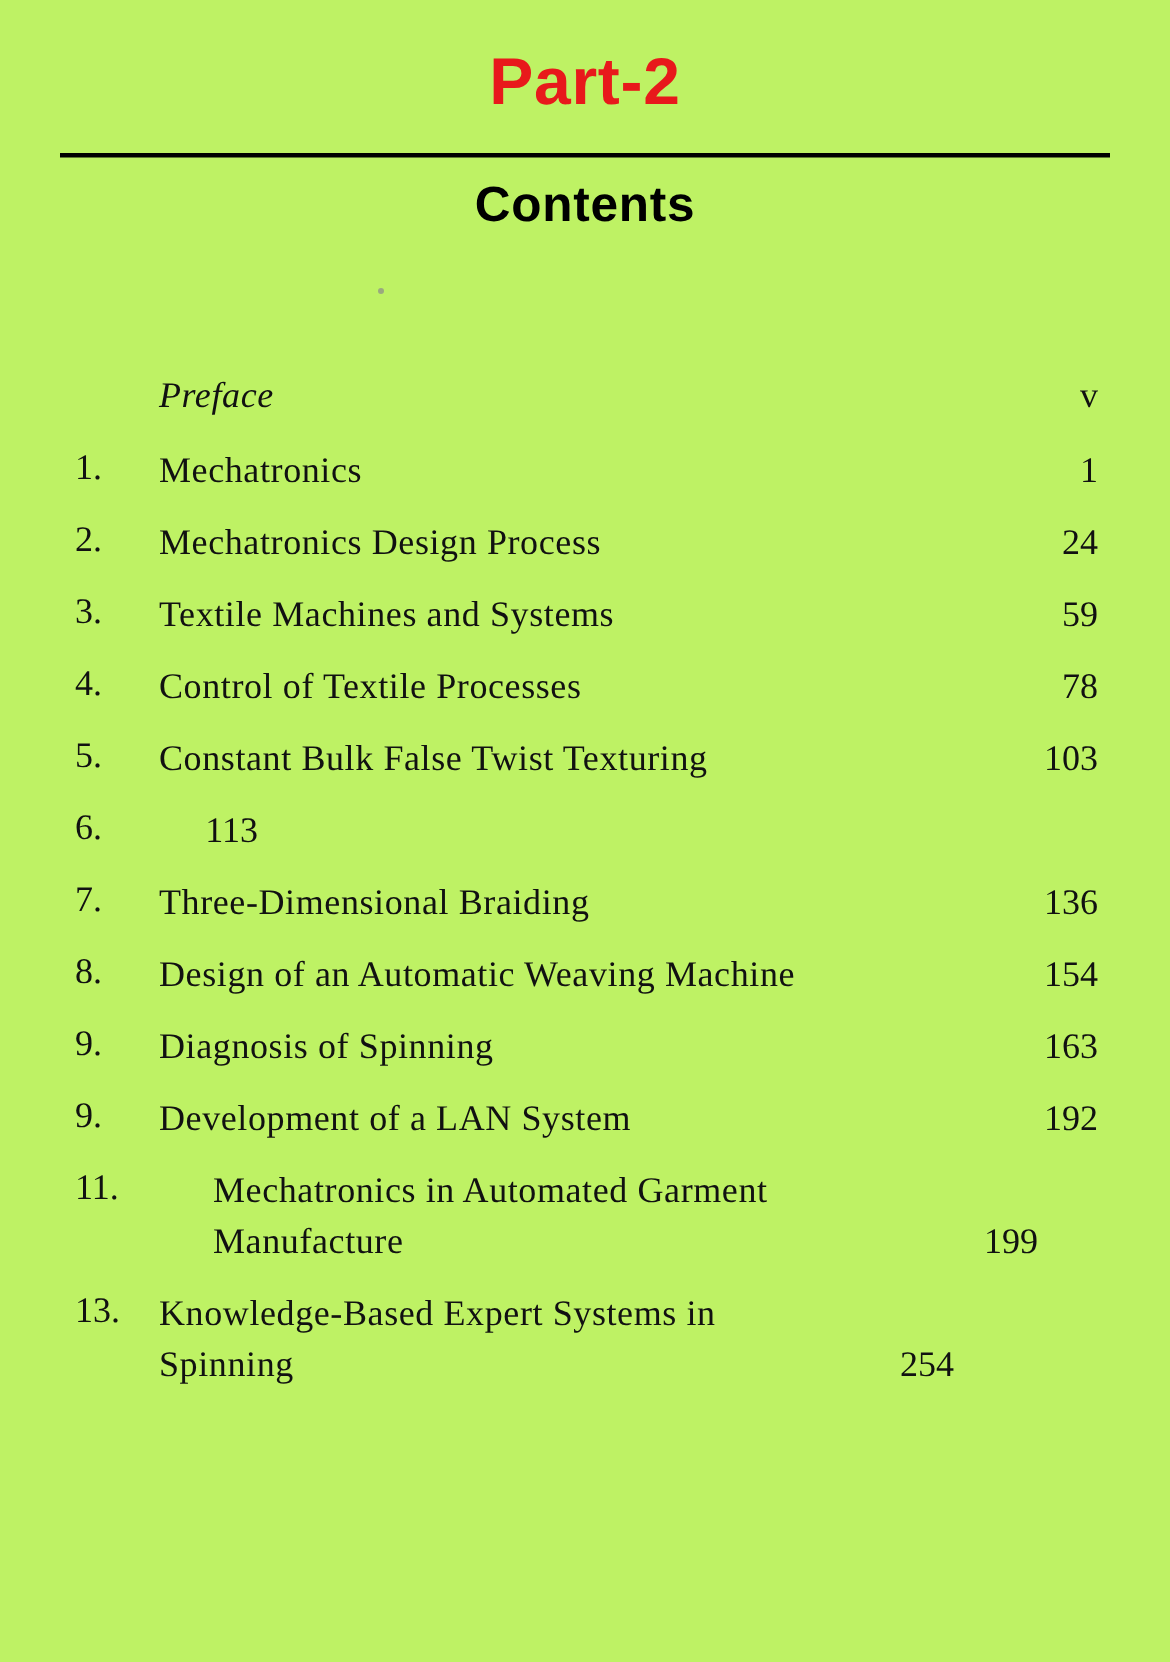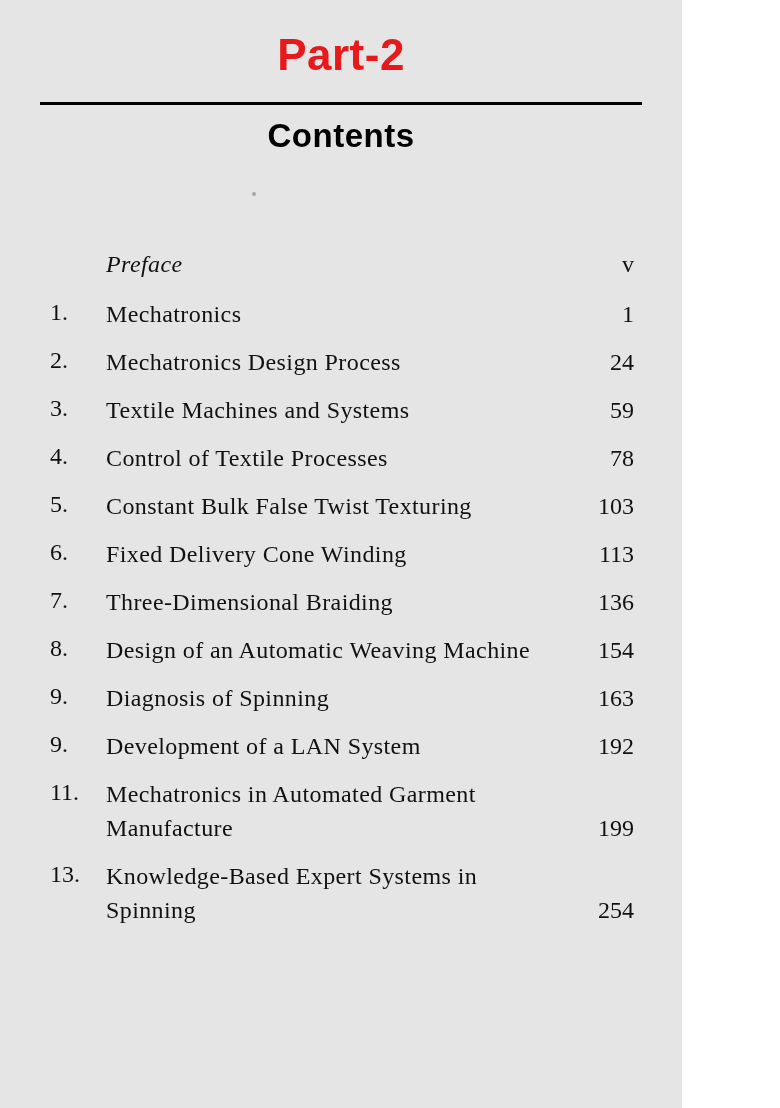--- a/index.html
+++ b/index.html
@@ -2,23 +2,23 @@
 <html><head>
 <meta charset="utf-8">
 <style>
   html, body {
     margin: 0;
     padding: 0;
     background: #ffffff;
   }
   .page {
     position: relative;
-    width: 682px;
+    width: 780px;
     height: 1108px;
-    background: #e5e5e5;
+    background: #bef264;
     font-family: "Liberation Serif", serif;
     color: #111111;
     overflow: hidden;
   }
   .part-title {
     text-align: center;
     font-family: "Liberation Sans", sans-serif;
     font-weight: bold;
     font-size: 44px;
     color: #e8191b;
@@ -133,21 +133,20 @@
     </div>
 
     <div class="toc-row">
       <div class="toc-num">5.</div>
       <div class="toc-label">Constant Bulk False Twist Texturing</div>
       <div class="toc-page">103</div>
     </div>
 
     <div class="toc-row">
       <div class="toc-num">6.</div>
-      <div class="toc-label">Fixed Delivery Cone Winding</div>
       <div class="toc-page">113</div>
     </div>
 
     <div class="toc-row">
       <div class="toc-num">7.</div>
       <div class="toc-label">Three-Dimensional Braiding</div>
       <div class="toc-page">136</div>
     </div>
 
     <div class="toc-row">
@@ -163,21 +162,21 @@
     </div>
 
     <div class="toc-row">
       <div class="toc-num">9.</div>
       <div class="toc-label">Development of a LAN System</div>
       <div class="toc-page">192</div>
     </div>
 
     <div class="toc-row two-line">
       <div class="toc-num">11.</div>
-      <div class="toc-label" style="max-width:470px;">Mechatronics in Automated Garment Manufacture</div>
+      <div class="toc-label" style="max-width:470px;margin-left:36px;">Mechatronics in Automated Garment Manufacture</div>
       <div class="toc-page">199</div>
     </div>
 
 
     <div class="toc-row two-line">
       <div class="toc-num">13.</div>
       <div class="toc-label" style="max-width:450px;">Knowledge-Based Expert Systems in Spinning</div>
       <div class="toc-page">254</div>
     </div>
 

